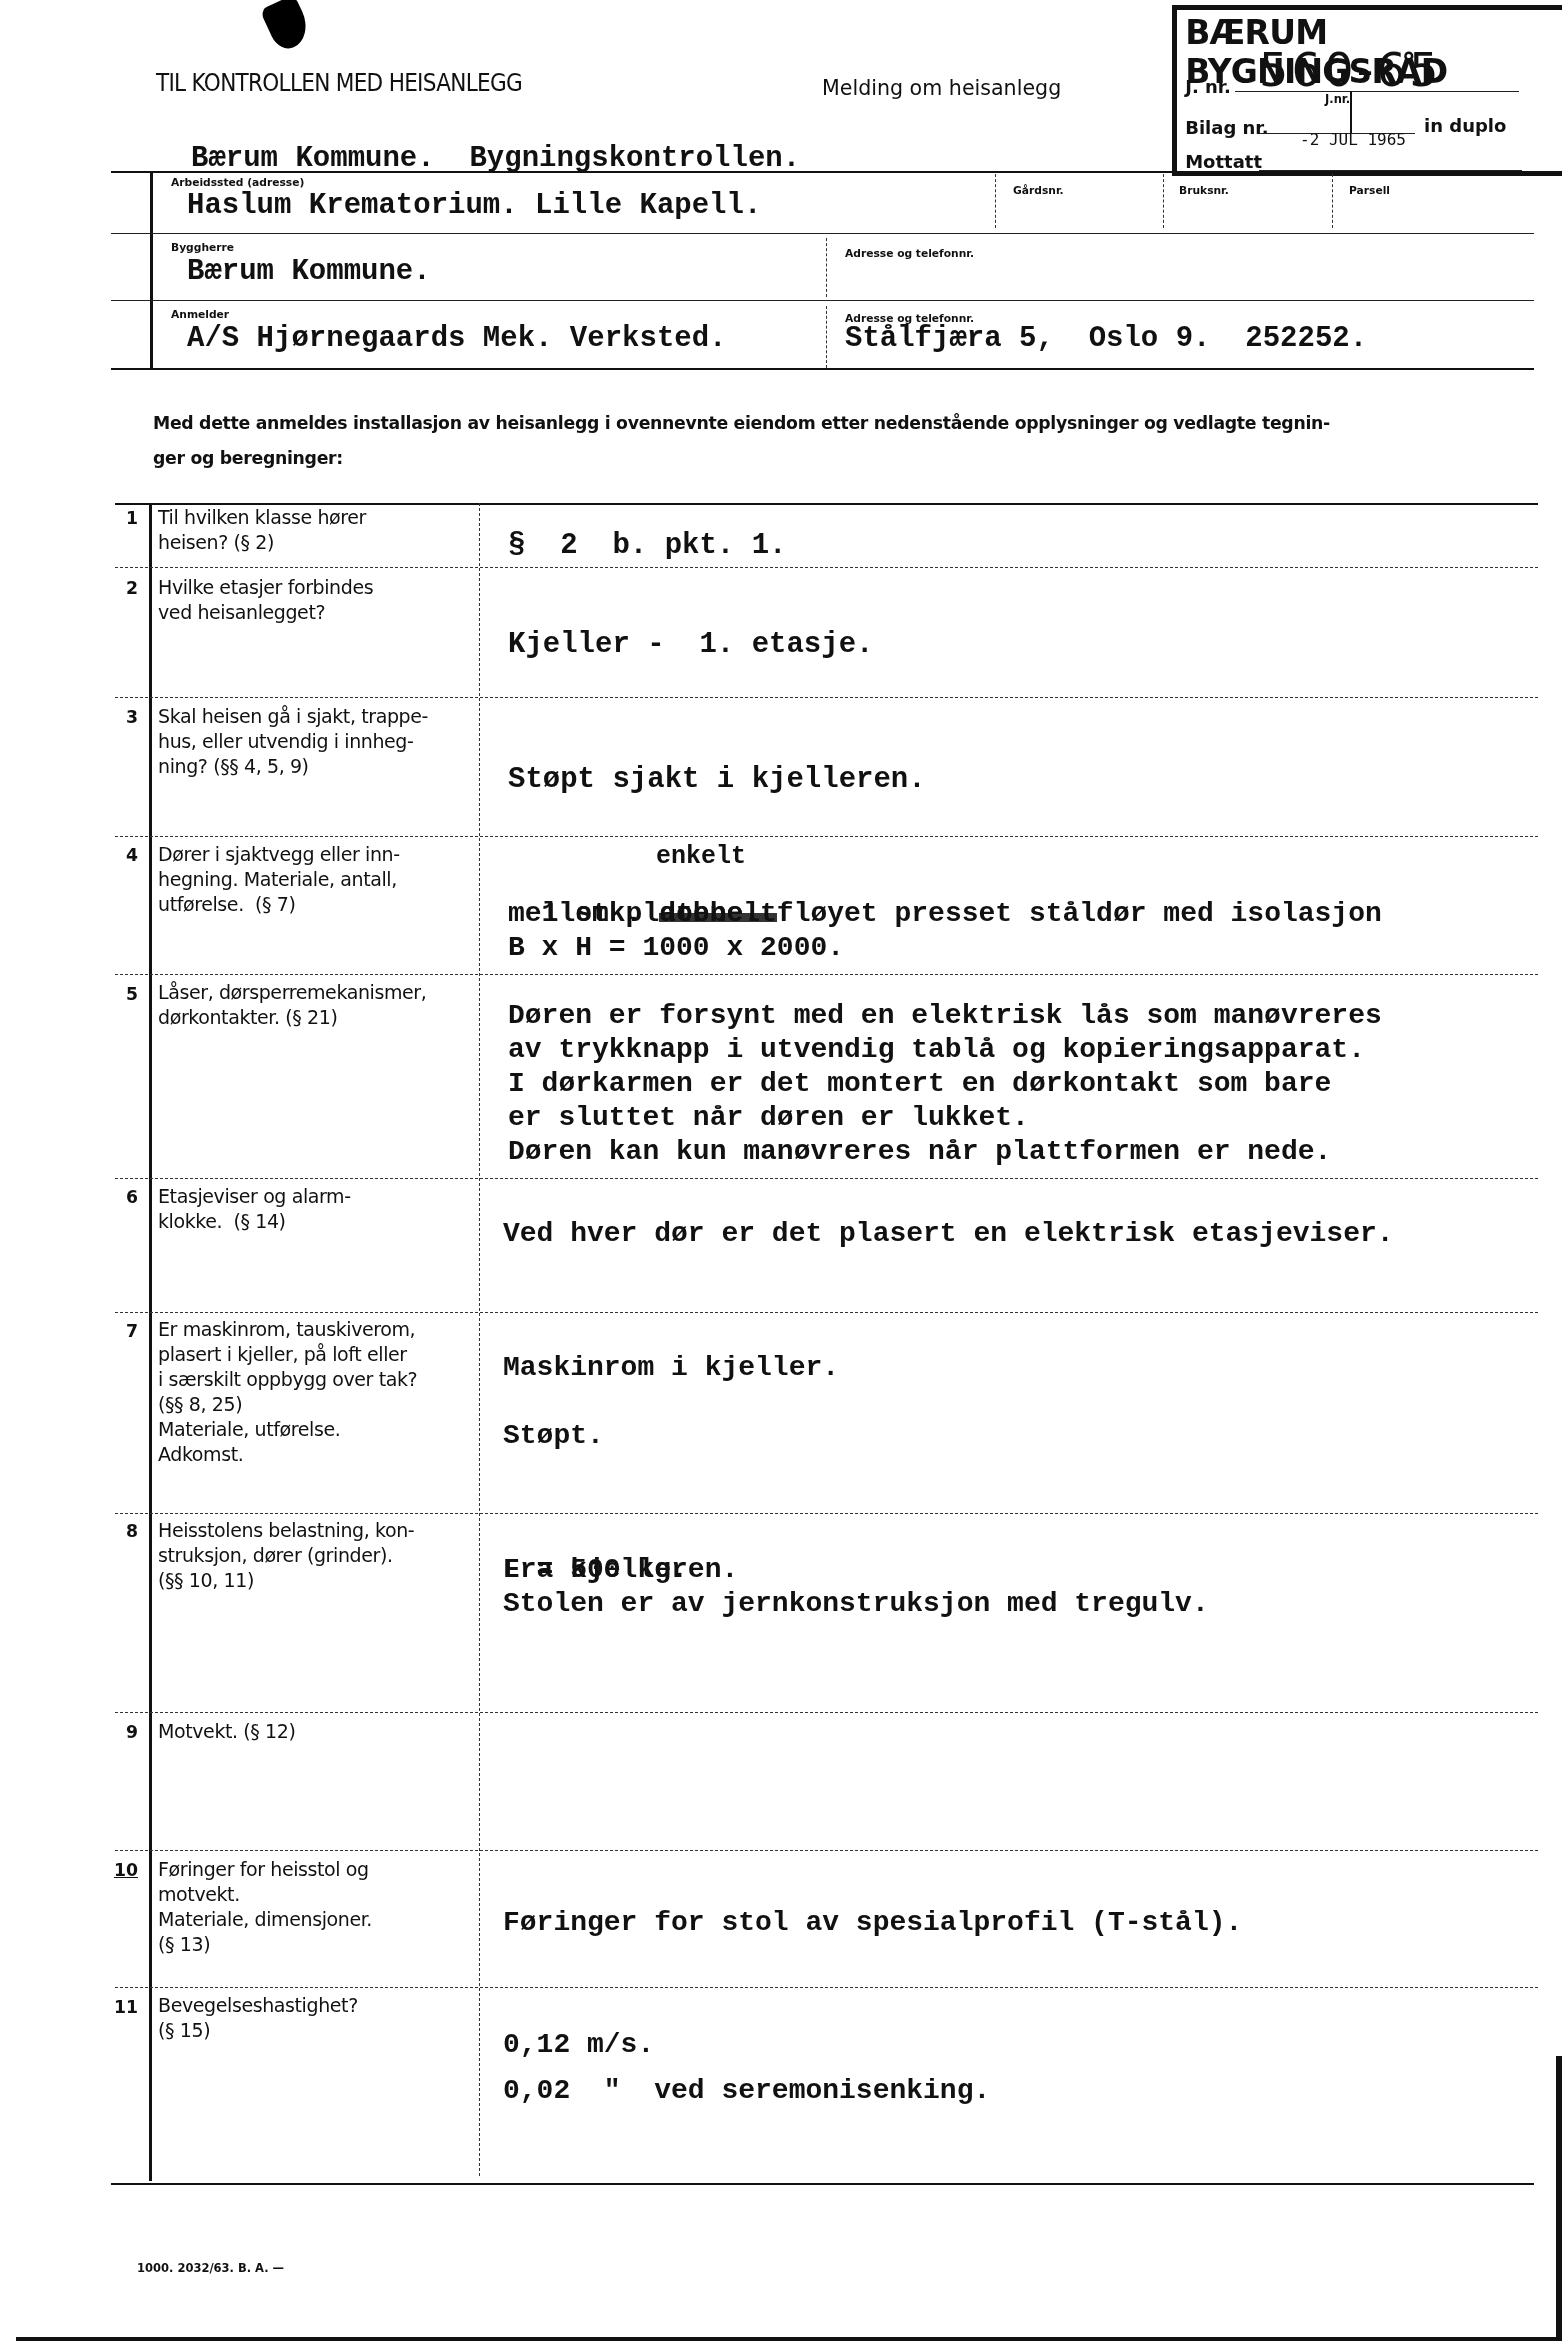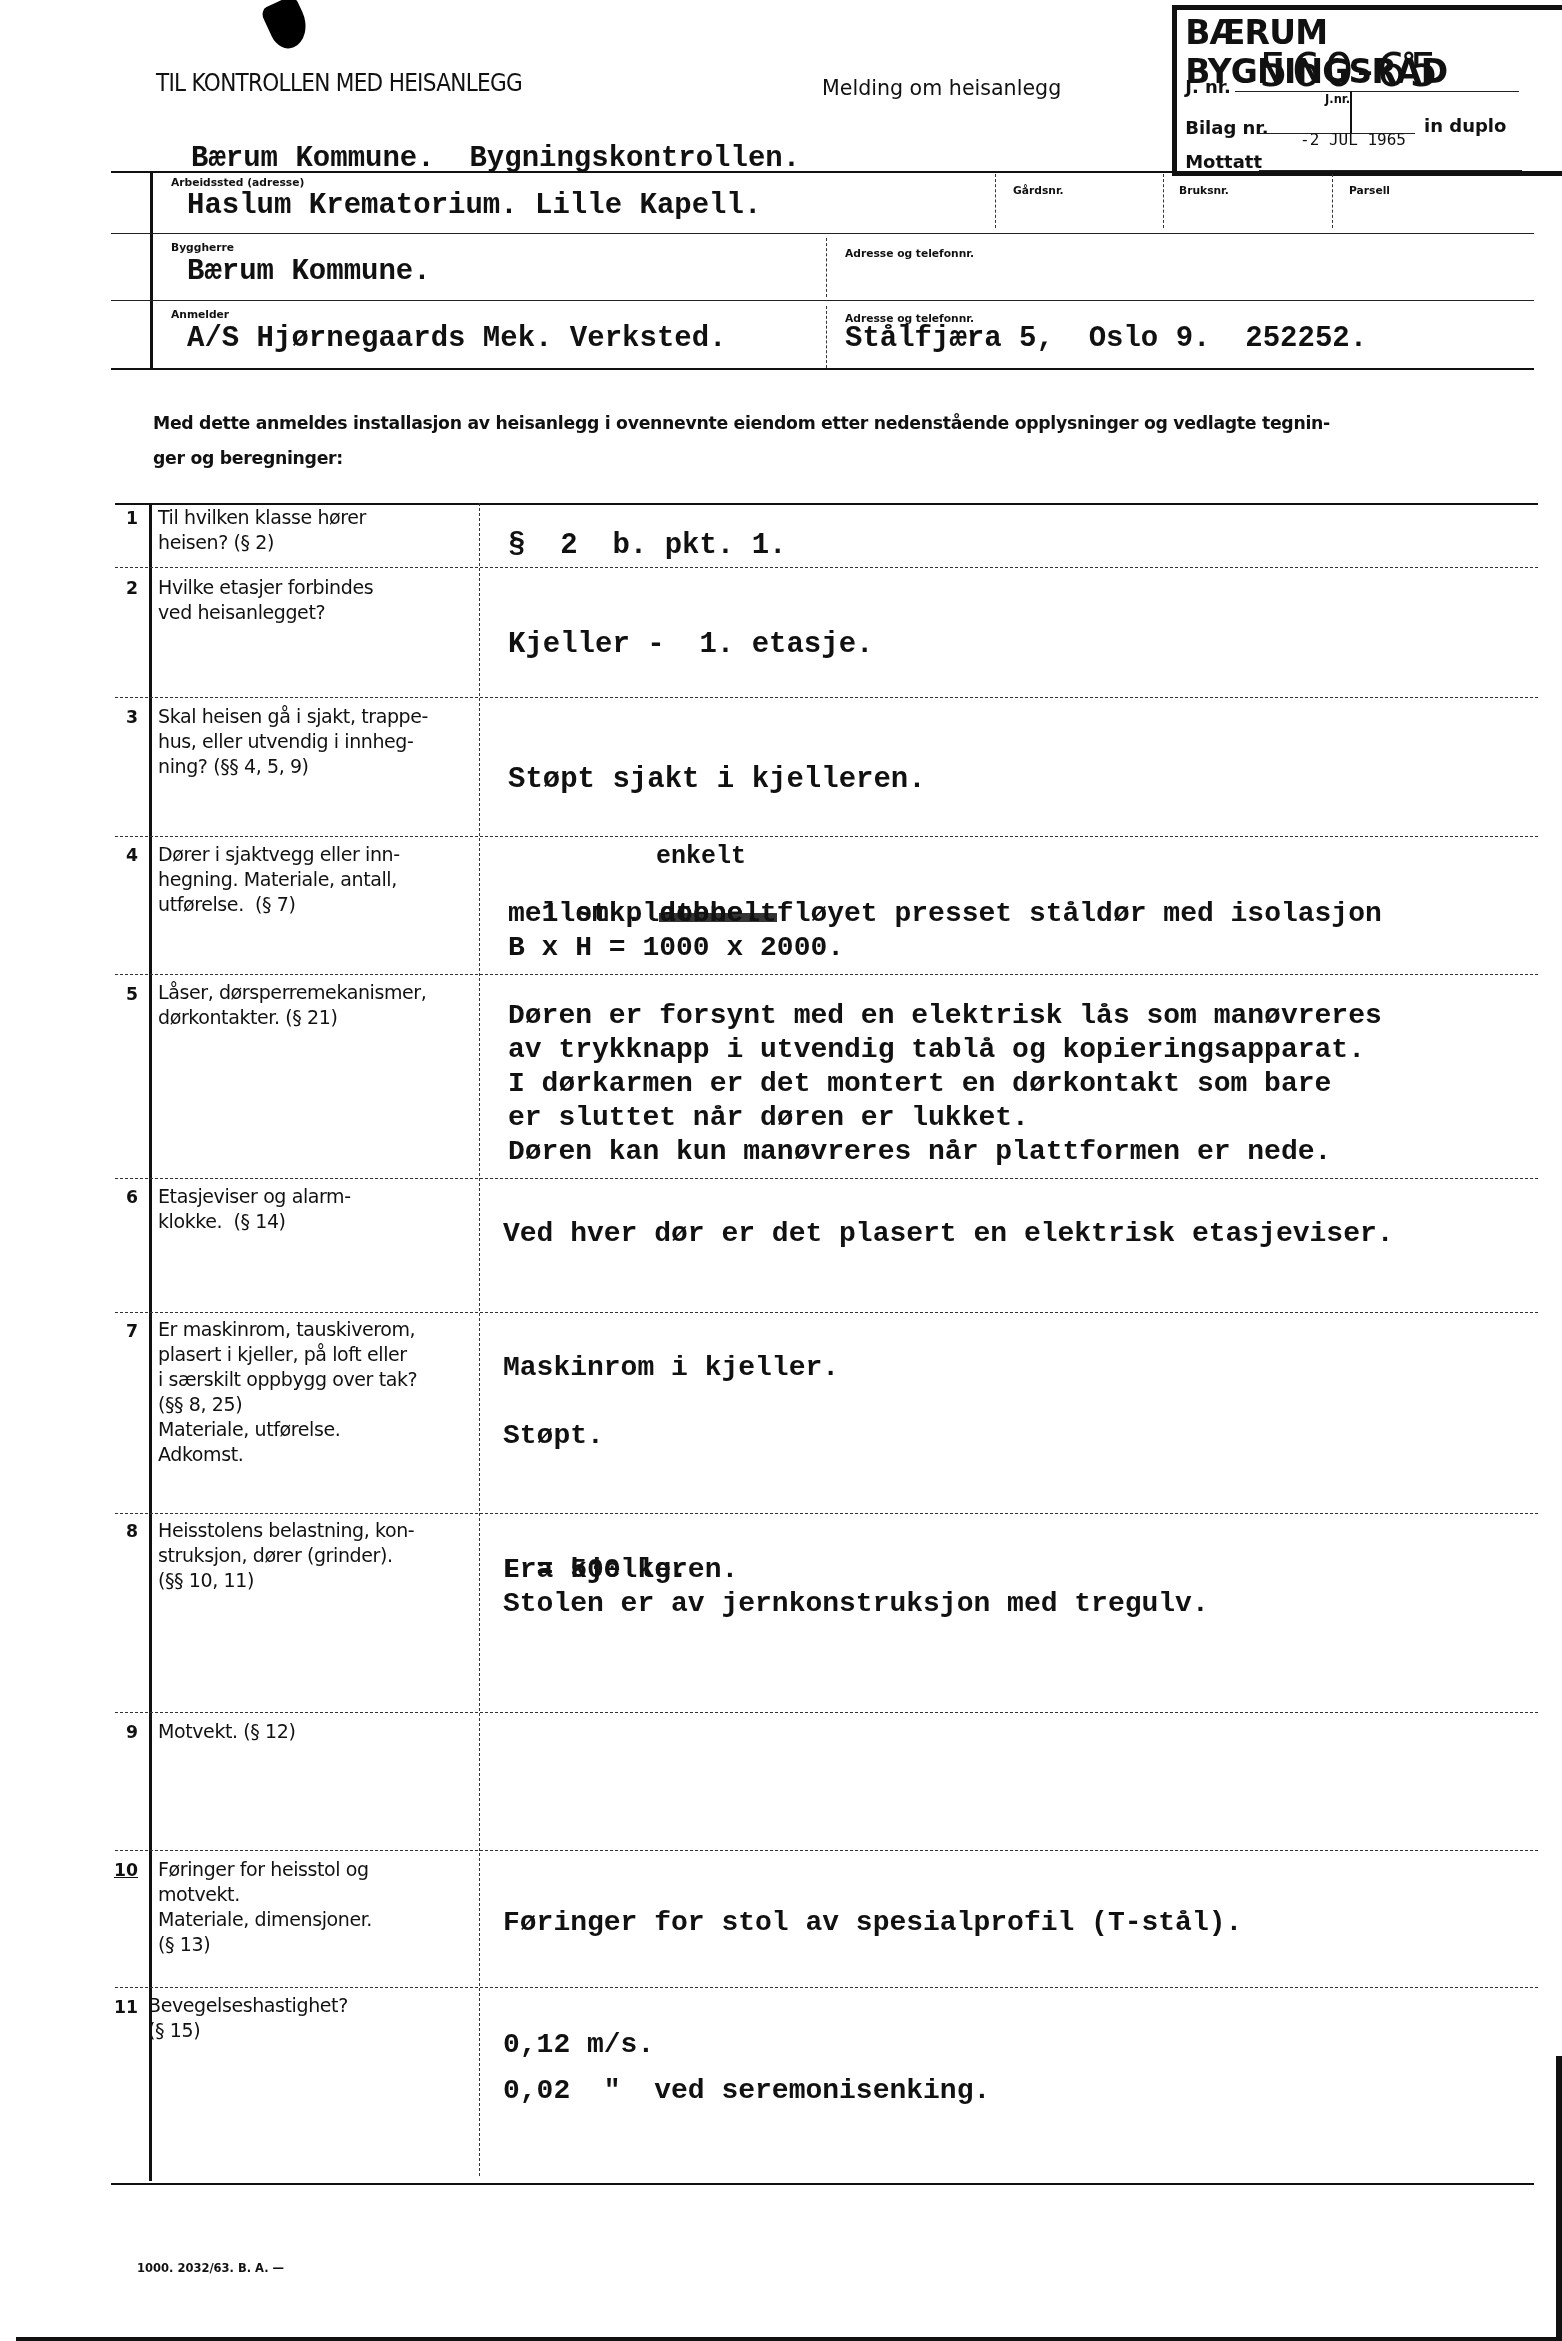--- a/index.html
+++ b/index.html
@@ -164,21 +164,21 @@
 <div class="abs typed-md" style="left:503px; top:1743px;"></div>
 
 <div class="abs qnum" style="left:105px; top:1860px;text-decoration:underline;">10</div>
 <div class="abs qtext" style="left:158px; top:1857px;">Føringer for heisstol og
 motvekt.
 Materiale, dimensjoner.
 (§ 13)</div>
 <div class="abs typed-md" style="left:503px; top:1906px;">Føringer for stol av spesialprofil (T-stål).</div>
 
 <div class="abs qnum" style="left:105px; top:1997px;">11</div>
-<div class="abs qtext" style="left:148px; top:1993px;">Bevegelseshastighet?
+<div class="abs qtext" style="left:158px; top:1993px;">Bevegelseshastighet?
 (§ 15)</div>
 <div class="abs typed-md" style="left:503px; top:2028px;">0,12 m/s.</div>
 <div class="abs typed-md" style="left:503px; top:2074px;">0,02  "  ved seremonisenking.</div>
 
 <div class="abs footer-code" style="left:137px; top:2261px;">1000. 2032/63. B. A. —</div>
 <div class="hline" style="left:16.4px; top:2337px; width:1546px; border-top-width:4.1px;"></div>
 <div class="vline" style="left:1556px; top:2056px; height:286px; border-left-width:6.6px;"></div>
 
 
 </body></html>

